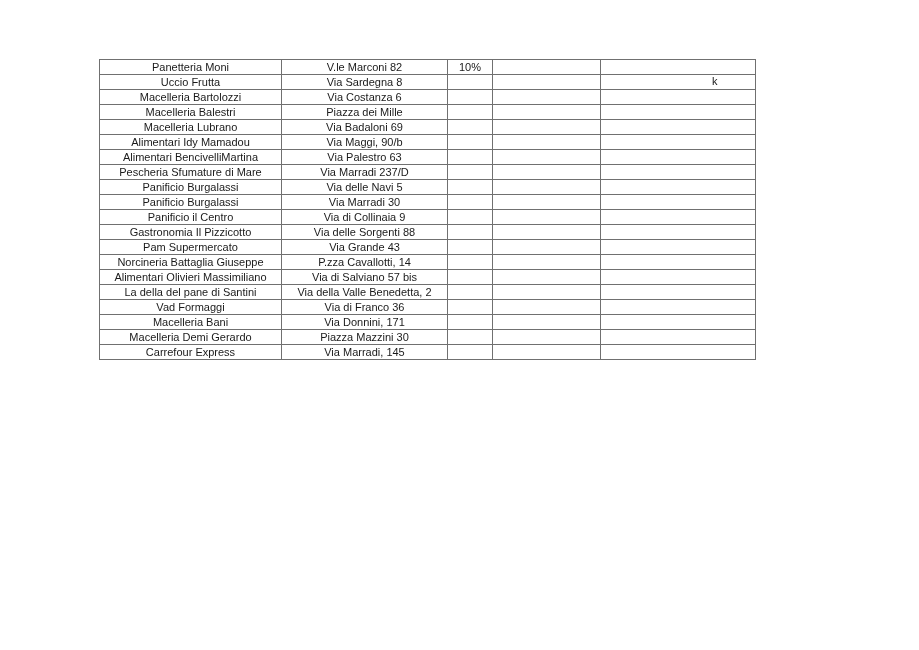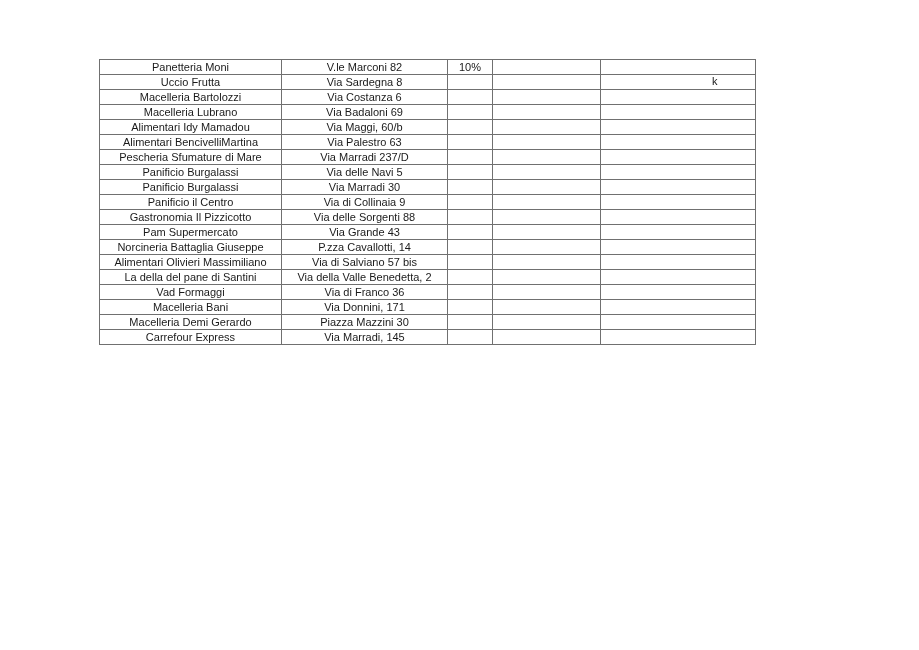--- a/index.html
+++ b/index.html
@@ -82,32 +82,39 @@
   </tr>
 
   <tr>
     <td>Macelleria Bartolozzi</td>
     <td>Via Costanza 6</td>
     <td></td>
     <td></td>
     <td></td>
   </tr>
 
+  <tr>
+    <td>Macelleria Balestri</td>
+    <td>Piazza dei Mille</td>
+    <td></td>
+    <td></td>
+    <td></td>
+  </tr>
 
   <tr>
     <td>Macelleria Lubrano</td>
     <td>Via Badaloni 69</td>
     <td></td>
     <td></td>
     <td></td>
   </tr>
 
   <tr>
     <td>Alimentari Idy Mamadou</td>
-    <td>Via Maggi, 60/b</td>
+    <td>Via Maggi, 90/b</td>
     <td></td>
     <td></td>
     <td></td>
   </tr>
 
   <tr>
     <td>Alimentari BencivelliMartina</td>
     <td>Via Palestro 63</td>
     <td></td>
     <td></td>

